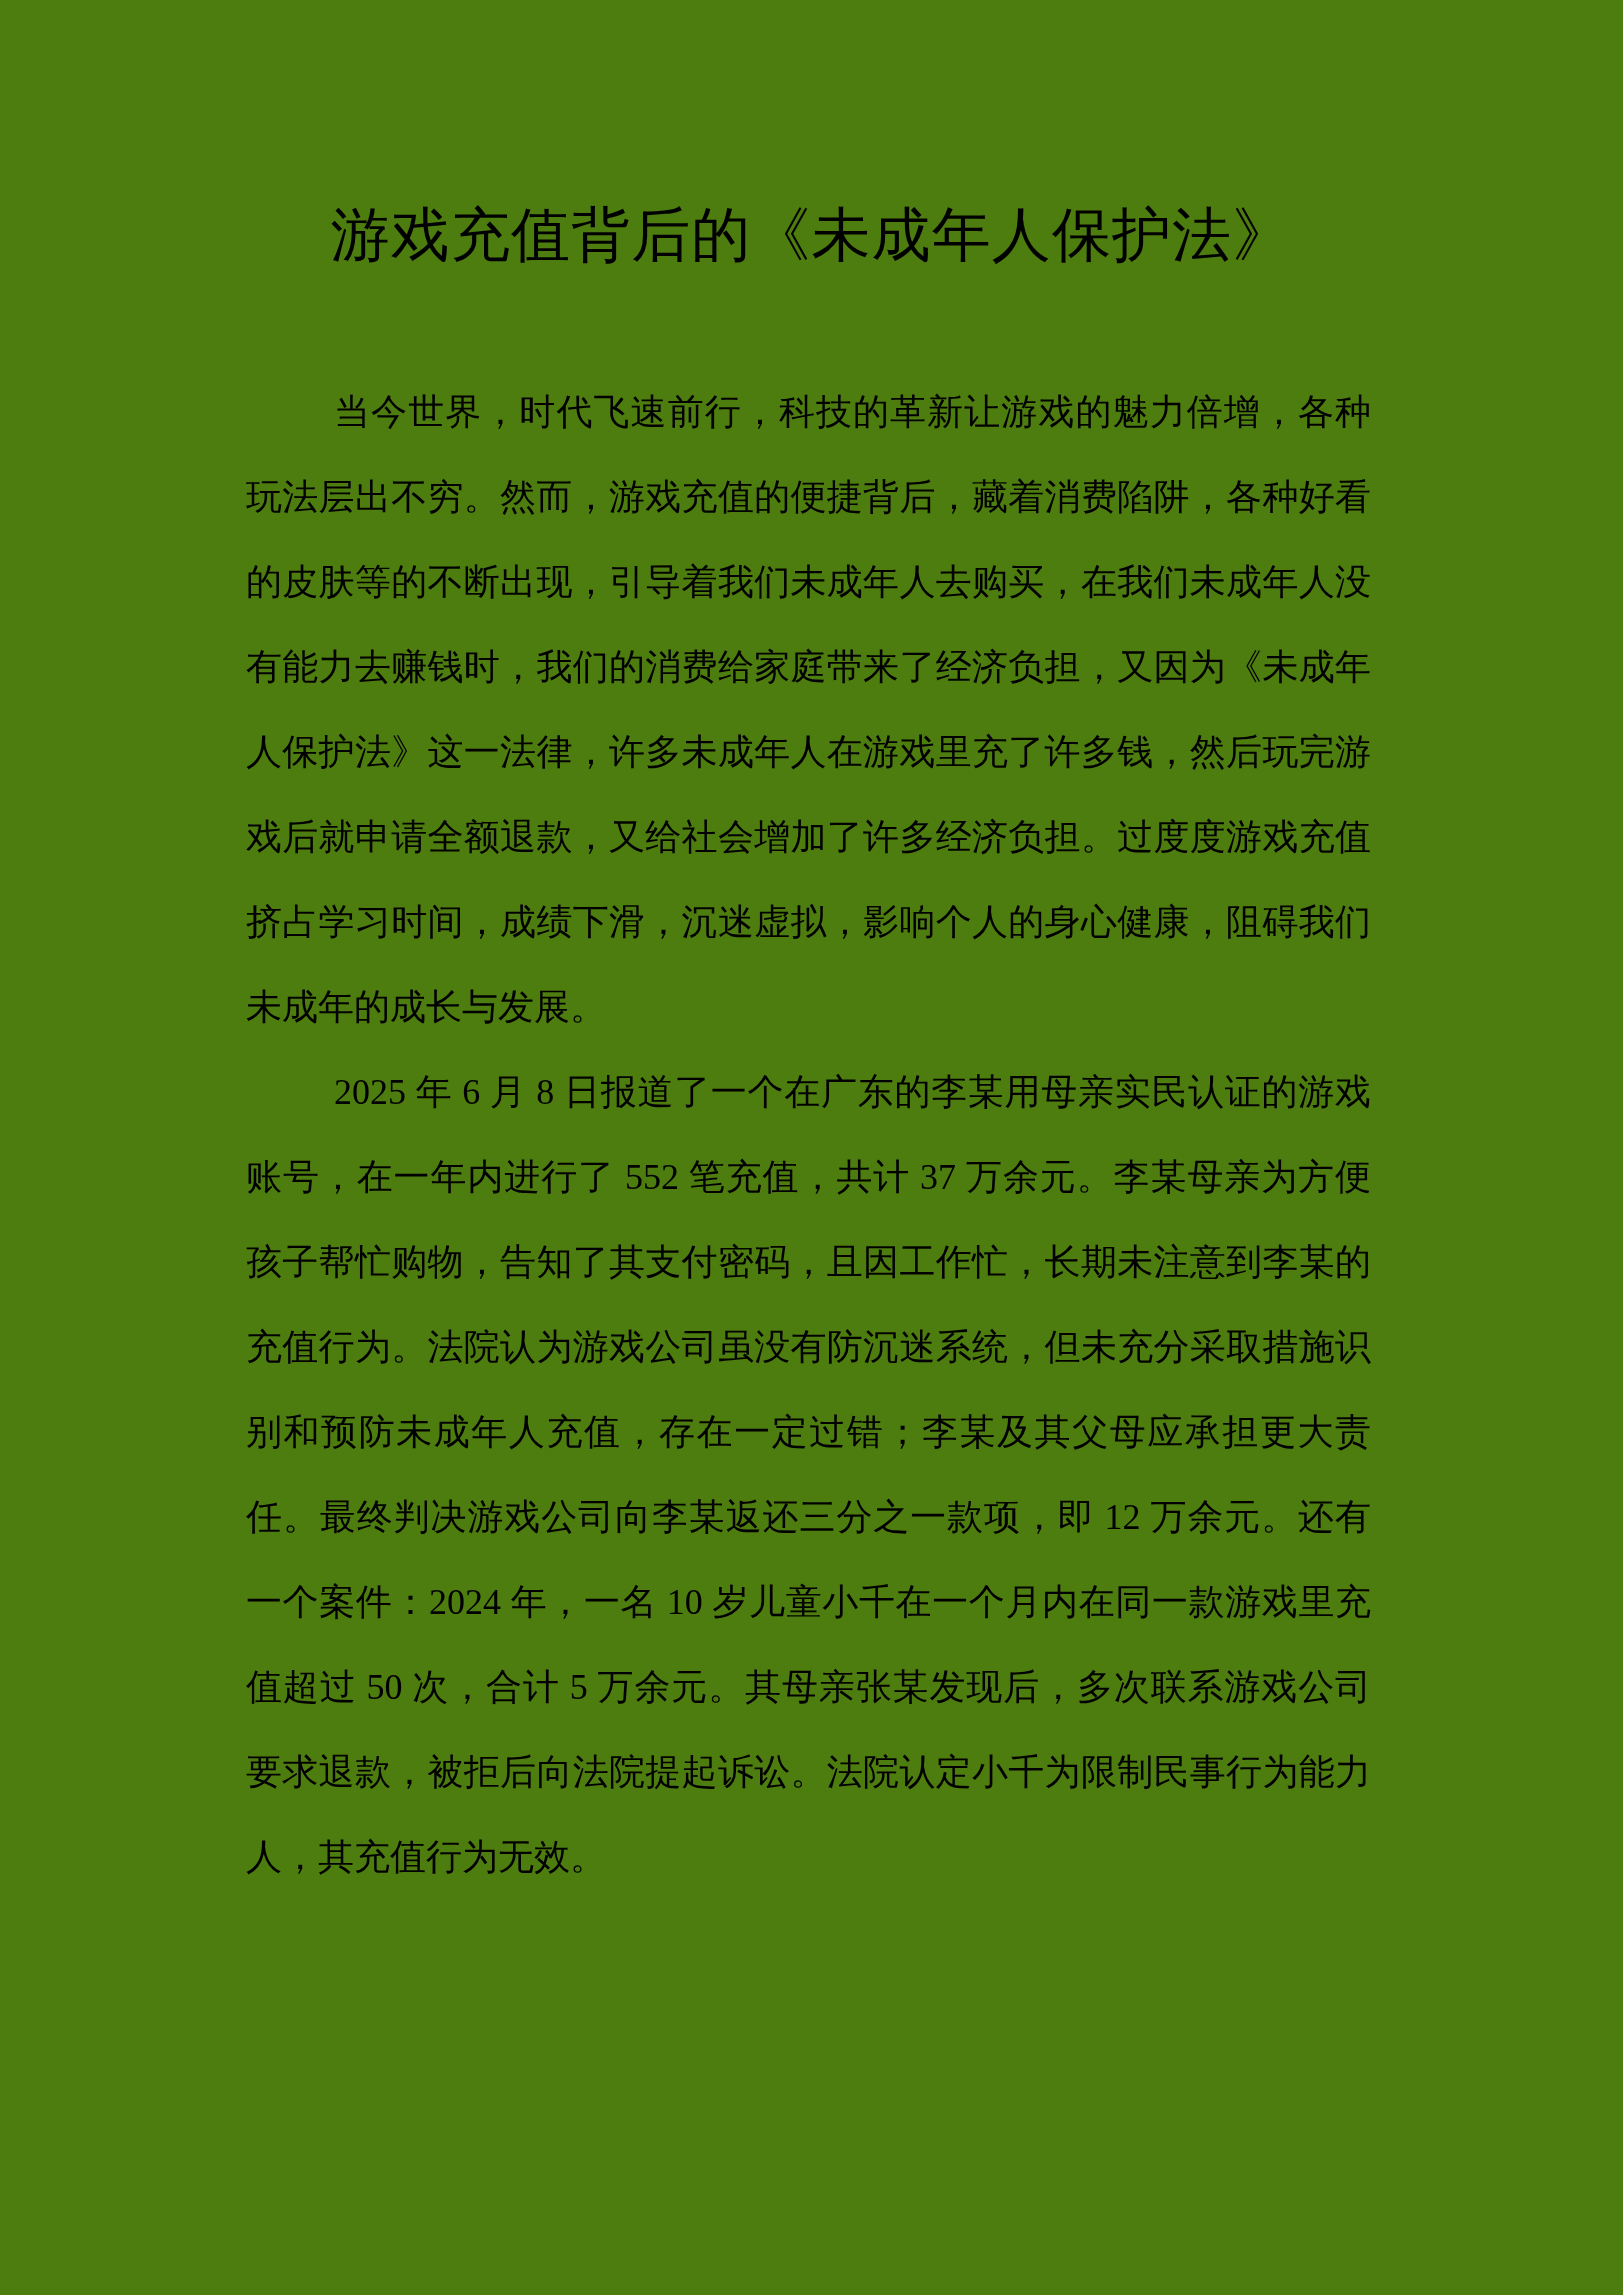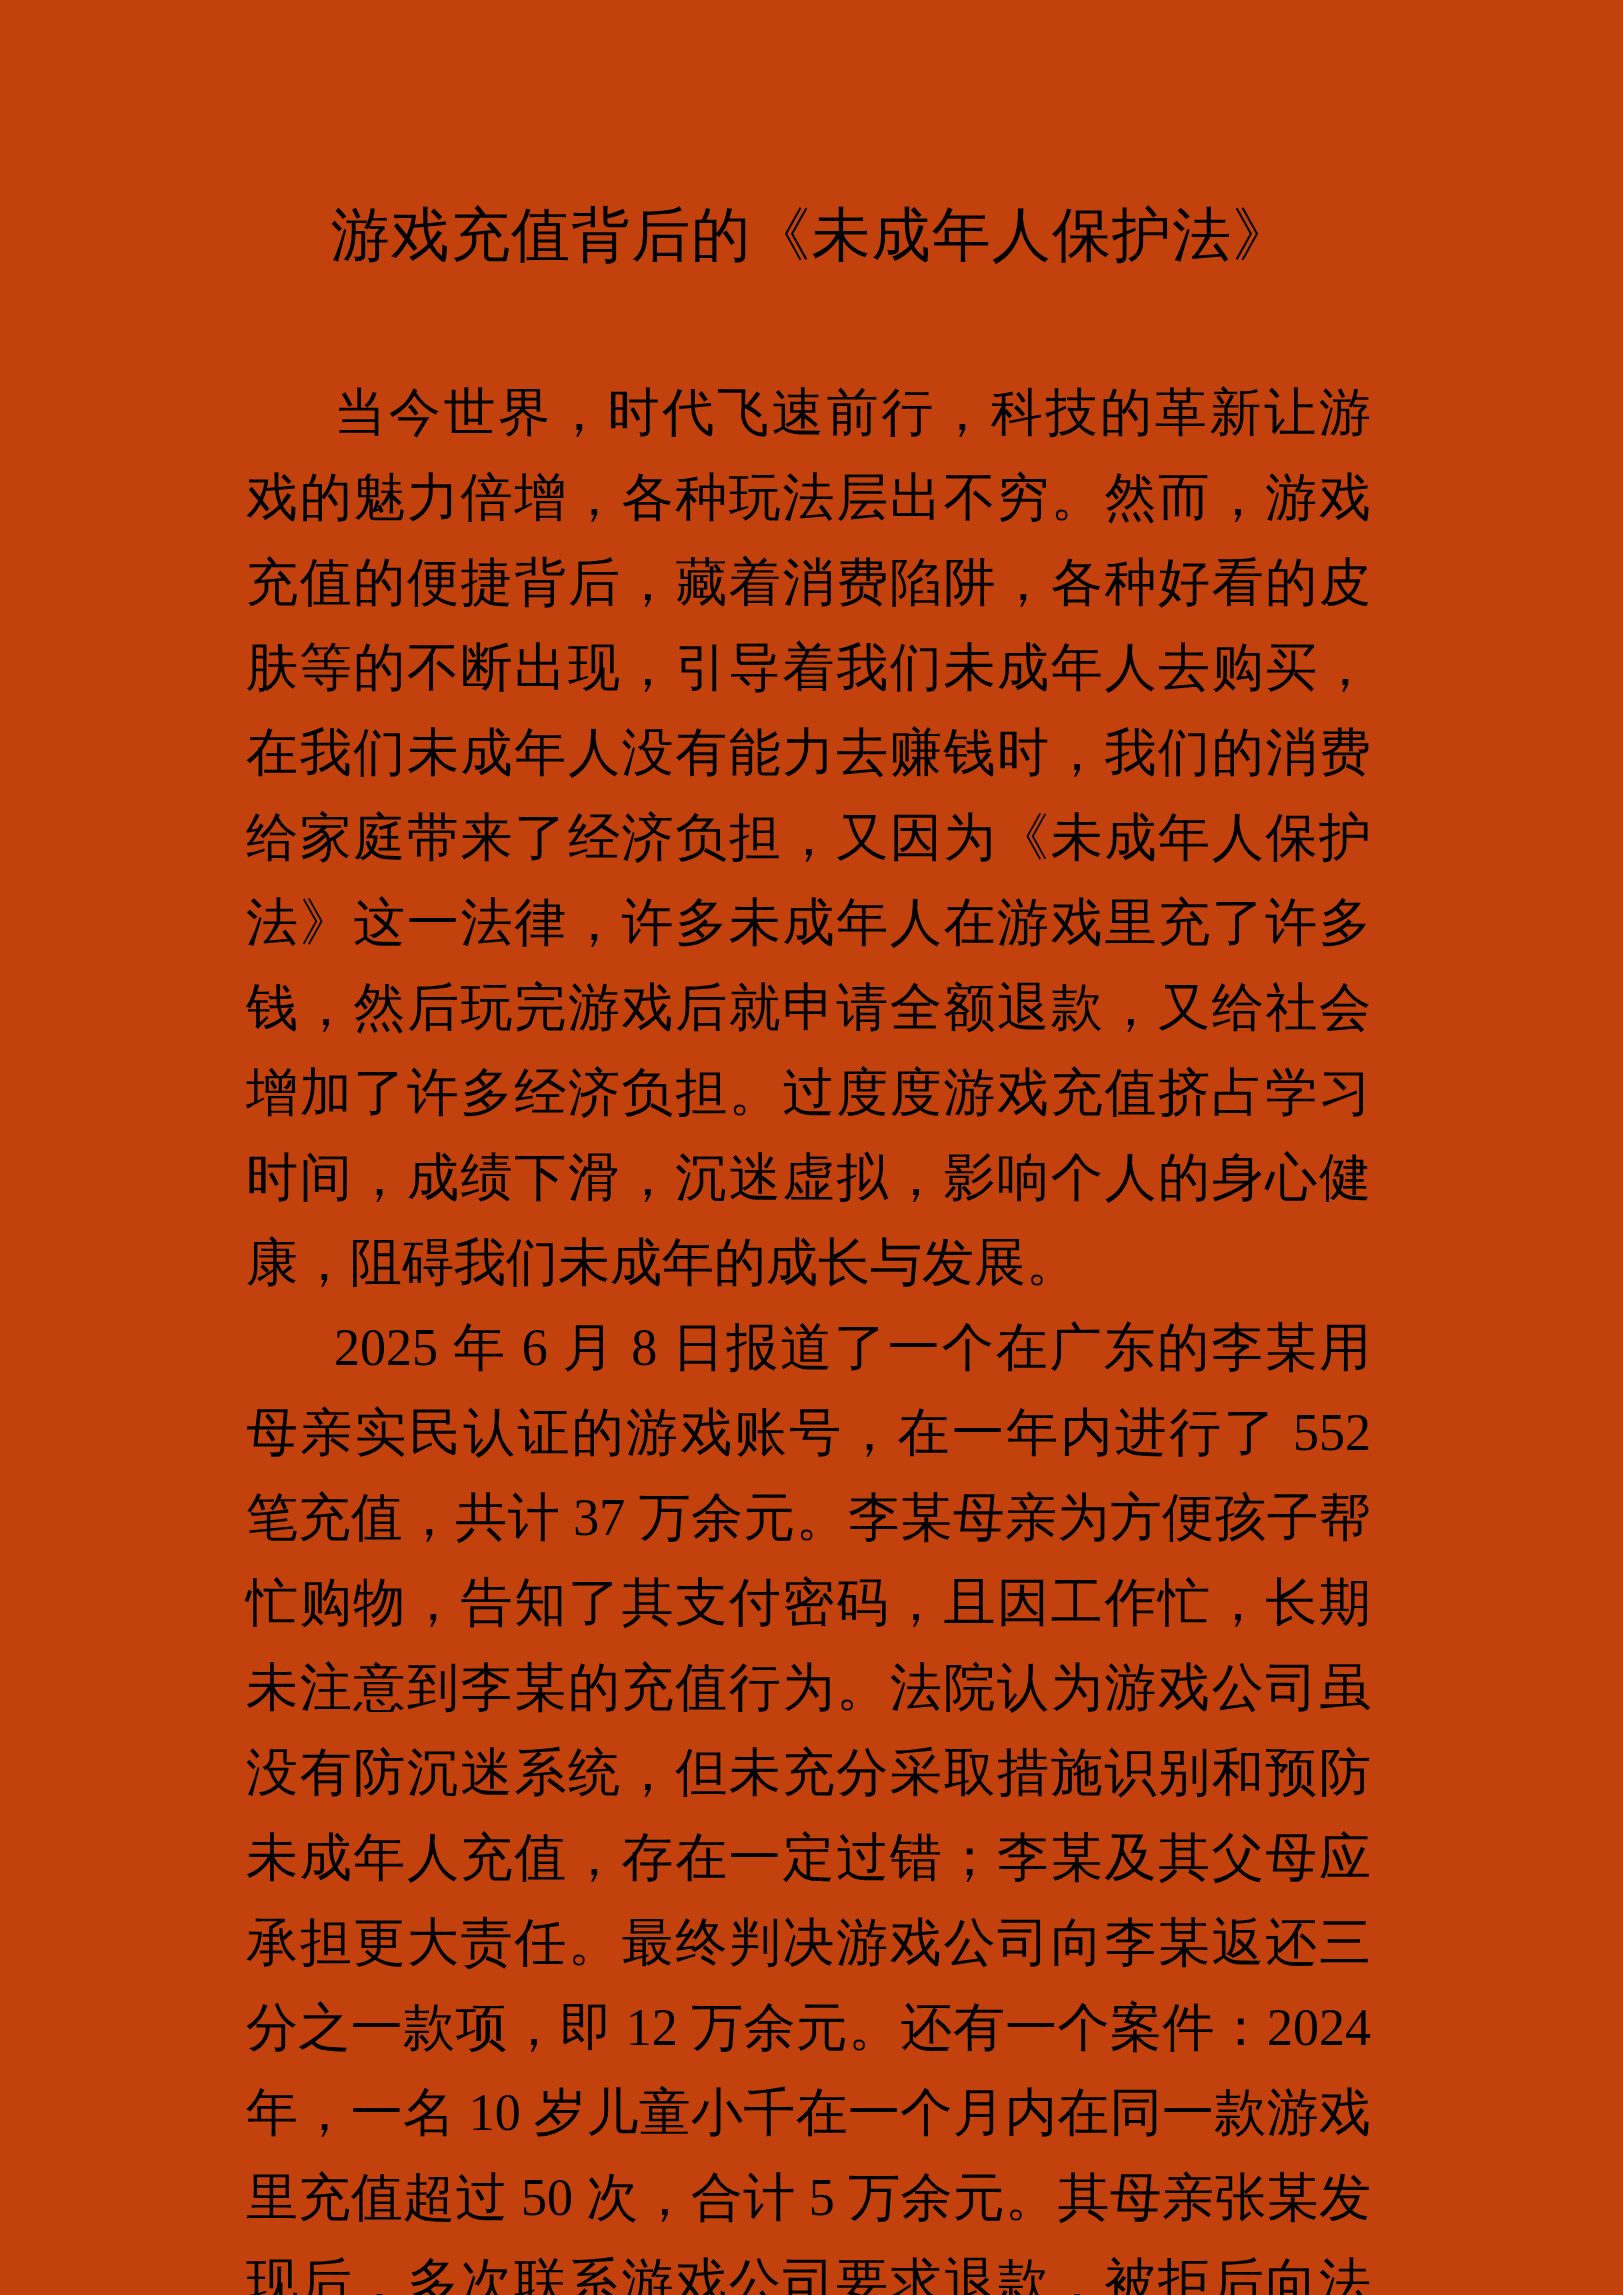--- a/index.html
+++ b/index.html
@@ -5,41 +5,41 @@
   html, body {
     margin: 0;
     padding: 0;
     background: #888888;
   }
   .page {
     position: relative;
     width: 1623px;
     height: 2295px;
     margin: 0 auto;
-    background: #c2410c;
+    background: #4d7c0f;
     color: #000000;
     font-family: "Liberation Serif", "DejaVu Serif", serif;
     overflow: hidden;
   }
   .doc-title {
     margin: 0;
     padding-top: 197px;
     font-size: 59px;
     line-height: 76px;
     font-weight: normal;
     text-align: center;
     letter-spacing: 1.1px;
     white-space: nowrap;
   }
   .doc-body {
     margin: 97px 252px 0 246px;
   }
   .doc-body p {
     margin: 0;
-    font-size: 52px;
+    font-size: 36px;
     line-height: 85px;
     text-align: justify;
     text-indent: 88px;
     word-break: normal;
     overflow-wrap: break-word;
   }
 </style>
 </head>
 <body>
 

